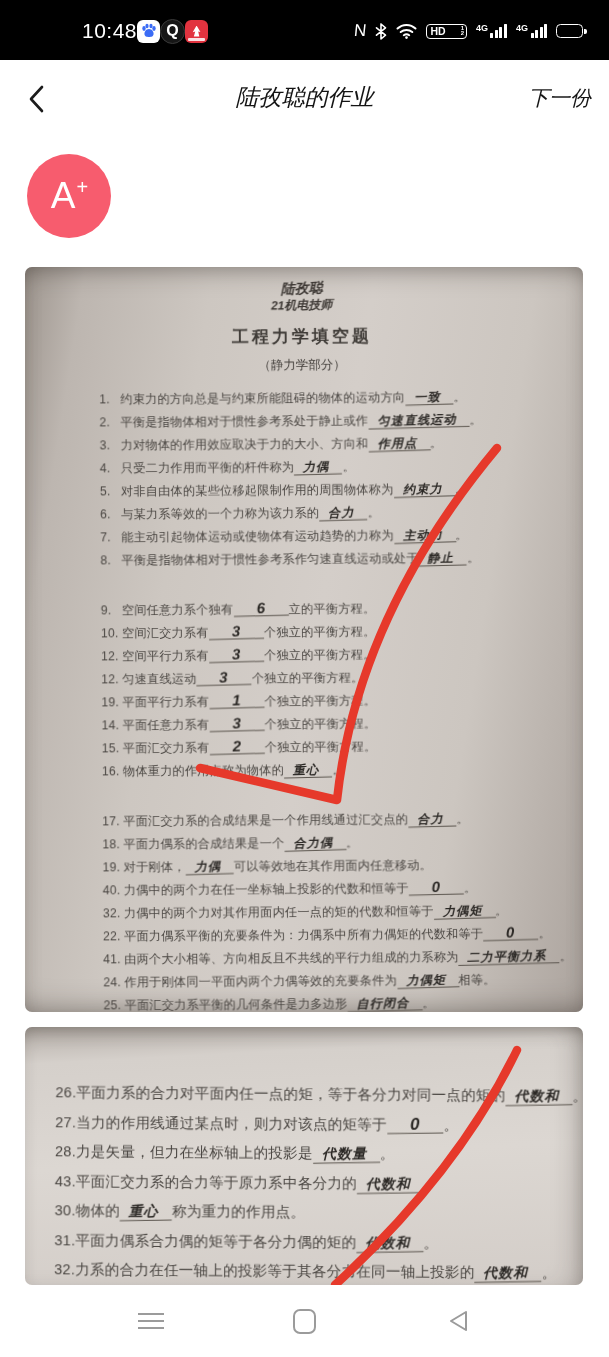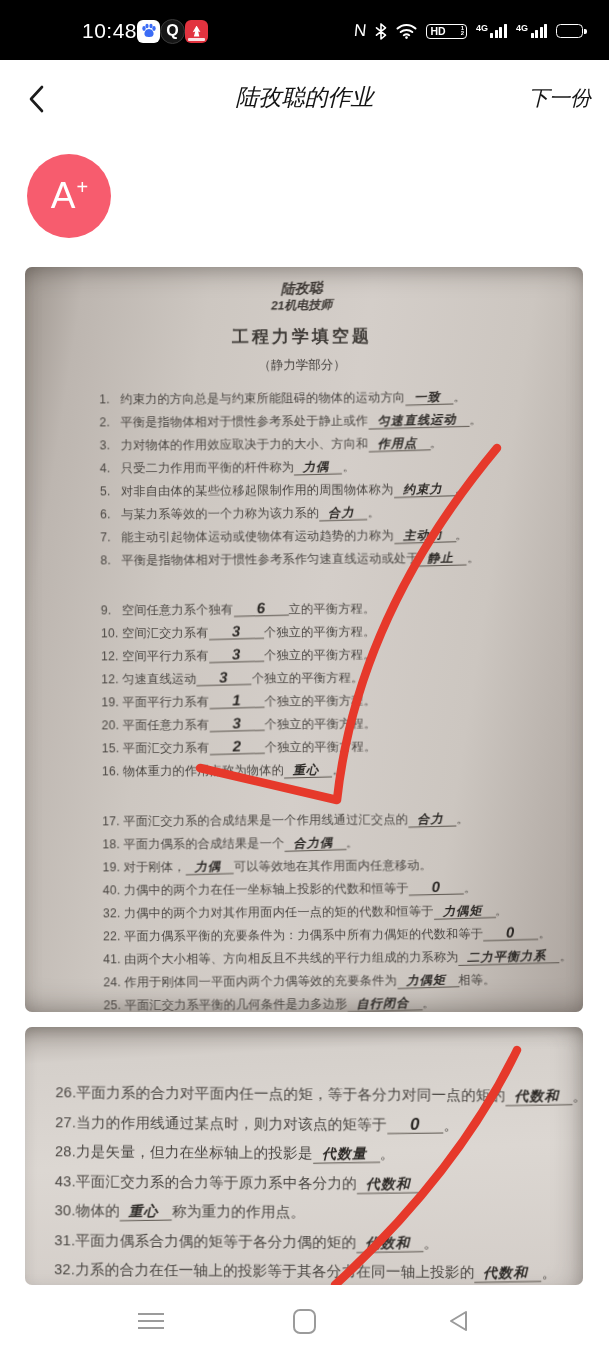--- a/index.html
+++ b/index.html
@@ -170,21 +170,21 @@
           <div class="q-line"><span class="q-num">4.</span><span>只受二力作用而平衡的杆件称为</span><span class="ans">力偶</span><span>。</span></div>
           <div class="q-line"><span class="q-num">5.</span><span>对非自由体的某些位移起限制作用的周围物体称为</span><span class="ans">约束力</span><span>。</span></div>
           <div class="q-line"><span class="q-num">6.</span><span>与某力系等效的一个力称为该力系的</span><span class="ans">合力</span><span>。</span></div>
           <div class="q-line"><span class="q-num">7.</span><span>能主动引起物体运动或使物体有运动趋势的力称为</span><span class="ans">主动力</span><span>。</span></div>
           <div class="q-line"><span class="q-num">8.</span><span>平衡是指物体相对于惯性参考系作匀速直线运动或处于</span><span class="ans">静止</span><span>。</span></div>
           <div class="q-line gap"><span class="q-num">9.</span><span>空间任意力系个独有</span><span class="ans num">6</span><span>立的平衡方程。</span></div>
           <div class="q-line"><span class="q-num">10.</span><span>空间汇交力系有</span><span class="ans num">3</span><span>个独立的平衡方程。</span></div>
           <div class="q-line"><span class="q-num">12.</span><span>空间平行力系有</span><span class="ans num">3</span><span>个独立的平衡方程。</span></div>
           <div class="q-line"><span class="q-num">12.</span><span>匀速直线运动</span><span class="ans num">3</span><span>个独立的平衡方程。</span></div>
           <div class="q-line"><span class="q-num">19.</span><span>平面平行力系有</span><span class="ans num">1</span><span>个独立的平衡方程。</span></div>
-          <div class="q-line"><span class="q-num">20.</span><span>平面任意力系有</span><span class="ans num">3</span><span>个独立的平衡方程。</span></div>
+          <div class="q-line"><span class="q-num">14.</span><span>平面任意力系有</span><span class="ans num">3</span><span>个独立的平衡方程。</span></div>
           <div class="q-line"><span class="q-num">15.</span><span>平面汇交力系有</span><span class="ans num">2</span><span>个独立的平衡方程。</span></div>
           <div class="q-line"><span class="q-num">16.</span><span>物体重力的作用点称为物体的</span><span class="ans">重心</span><span>。</span></div>
           <div class="q-line gap"><span class="q-num">17.</span><span>平面汇交力系的合成结果是一个作用线通过汇交点的</span><span class="ans">合力</span><span>。</span></div>
           <div class="q-line"><span class="q-num">18.</span><span>平面力偶系的合成结果是一个</span><span class="ans">合力偶</span><span>。</span></div>
           <div class="q-line"><span class="q-num">19.</span><span>对于刚体，</span><span class="ans">力偶</span><span>可以等效地在其作用面内任意移动。</span></div>
           <div class="q-line"><span class="q-num">40.</span><span>力偶中的两个力在任一坐标轴上投影的代数和恒等于</span><span class="ans num">0</span><span>。</span></div>
           <div class="q-line"><span class="q-num">32.</span><span>力偶中的两个力对其作用面内任一点的矩的代数和恒等于</span><span class="ans">力偶矩</span><span>。</span></div>
           <div class="q-line"><span class="q-num">22.</span><span>平面力偶系平衡的充要条件为：力偶系中所有力偶矩的代数和等于</span><span class="ans num">0</span><span>。</span></div>
           <div class="q-line"><span class="q-num">41.</span><span>由两个大小相等、方向相反且不共线的平行力组成的力系称为</span><span class="ans">二力平衡力系</span><span>。</span></div>
           <div class="q-line"><span class="q-num">24.</span><span>作用于刚体同一平面内两个力偶等效的充要条件为</span><span class="ans">力偶矩</span><span>相等。</span></div>

